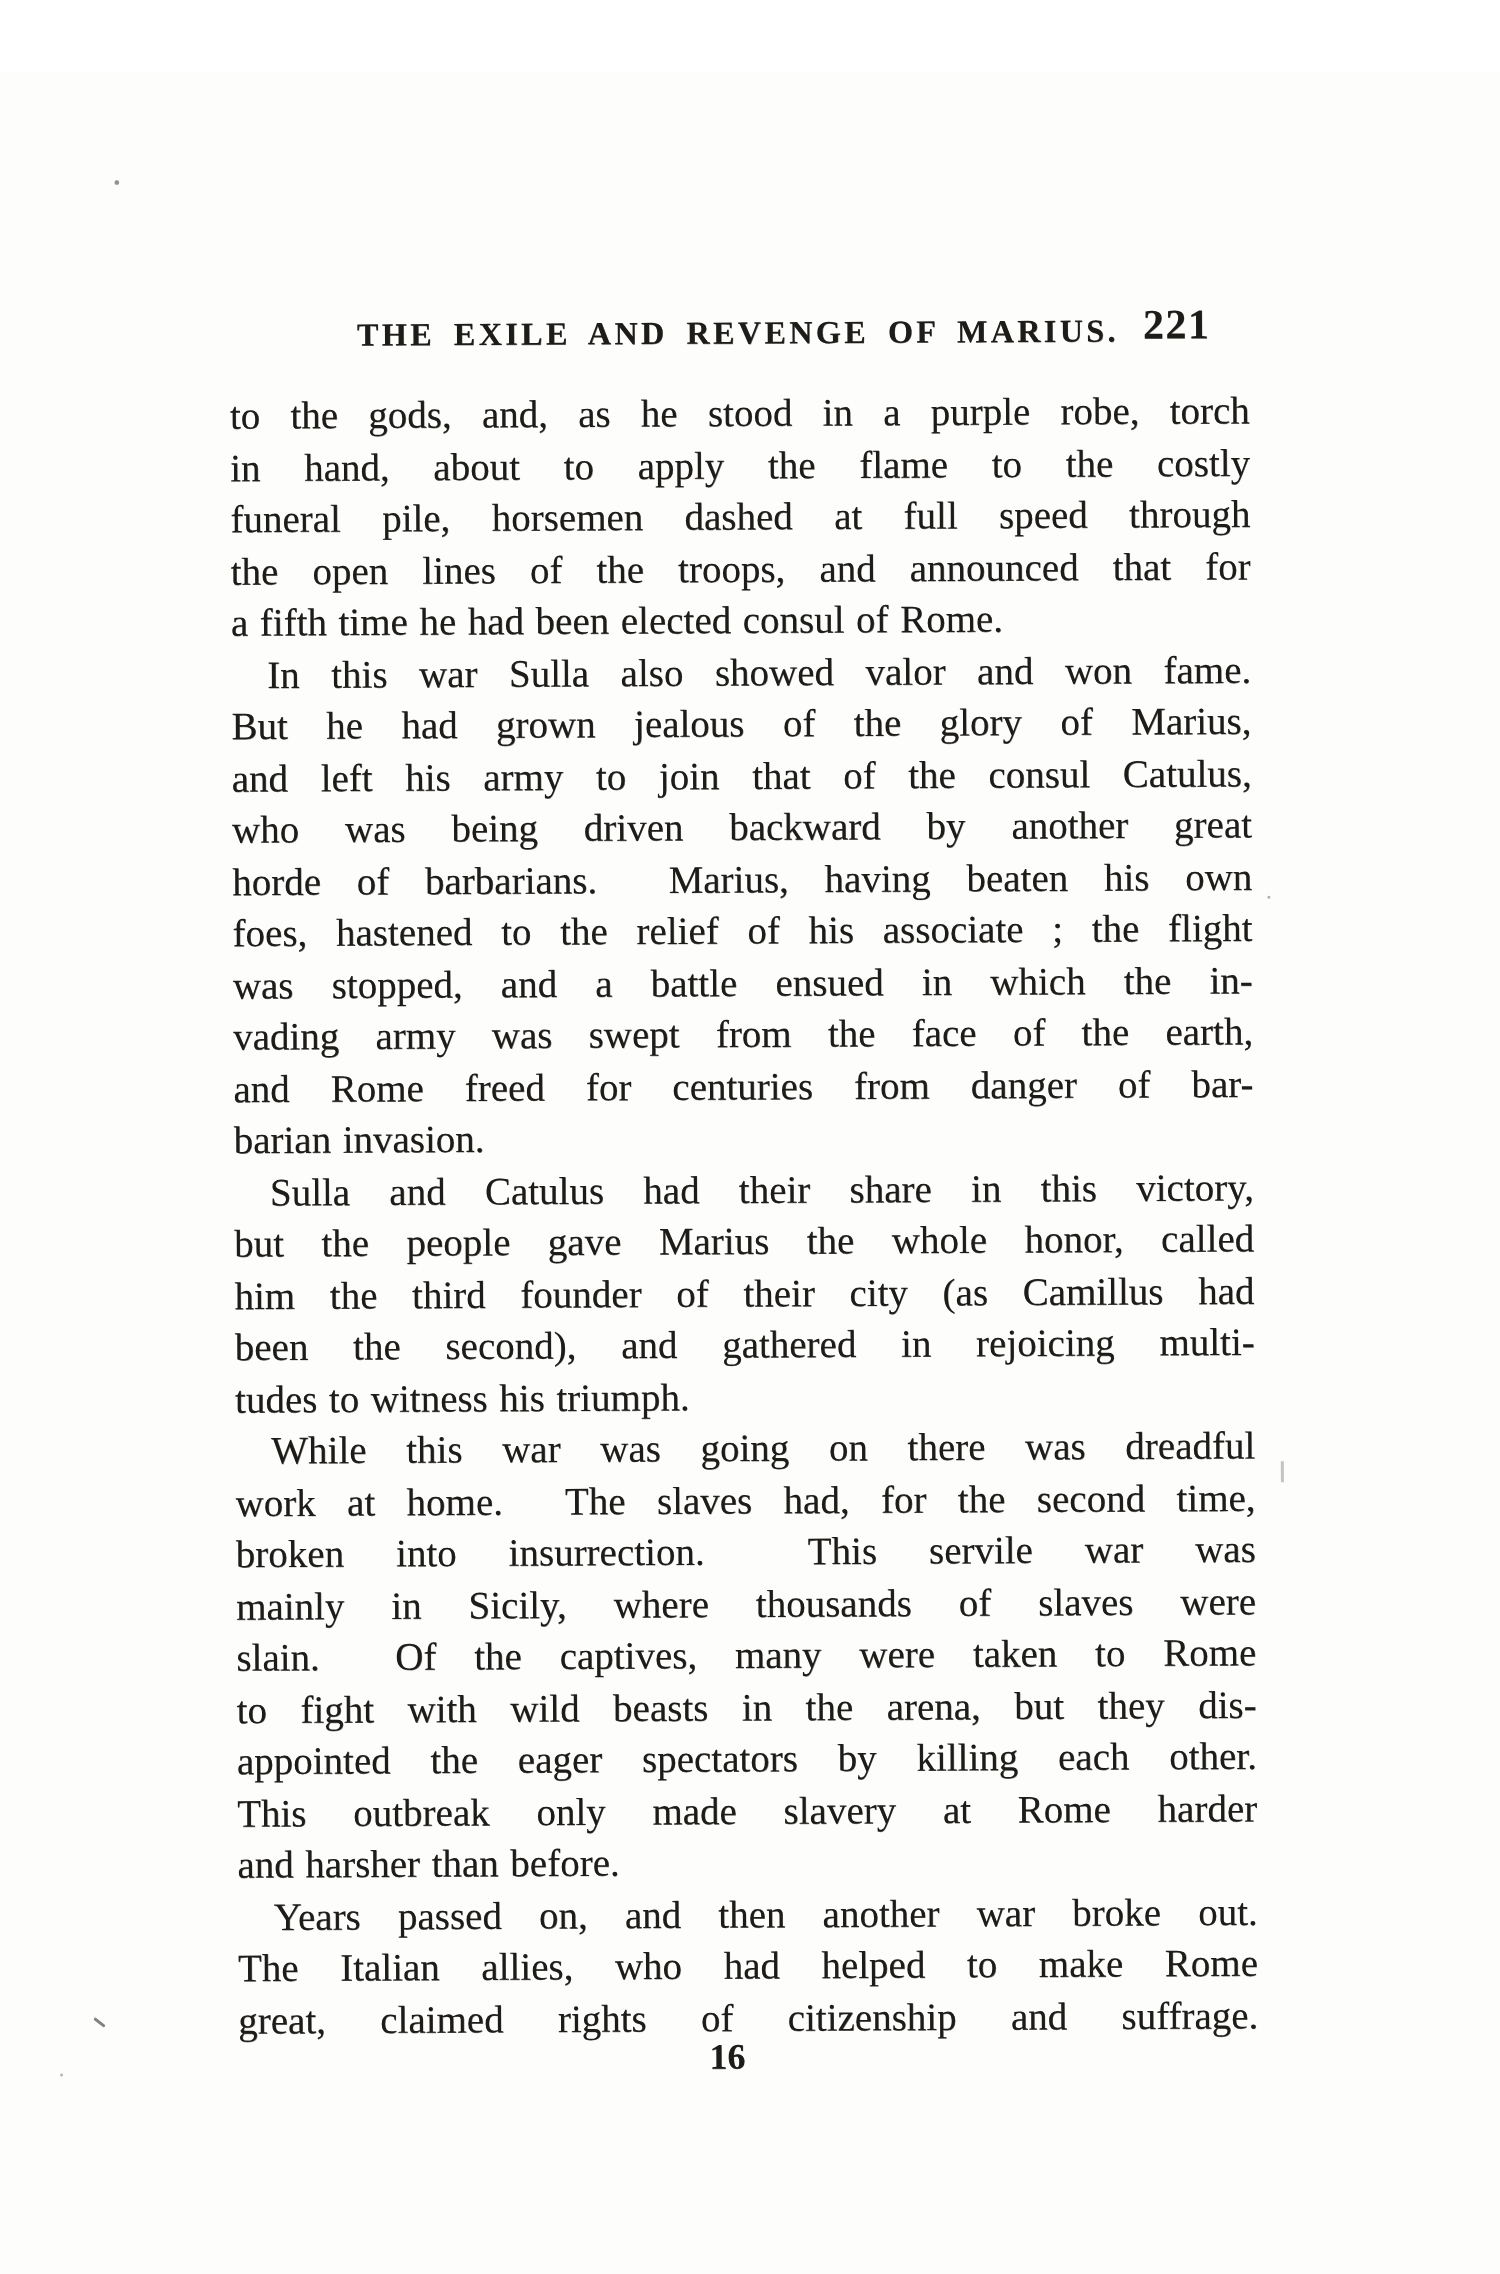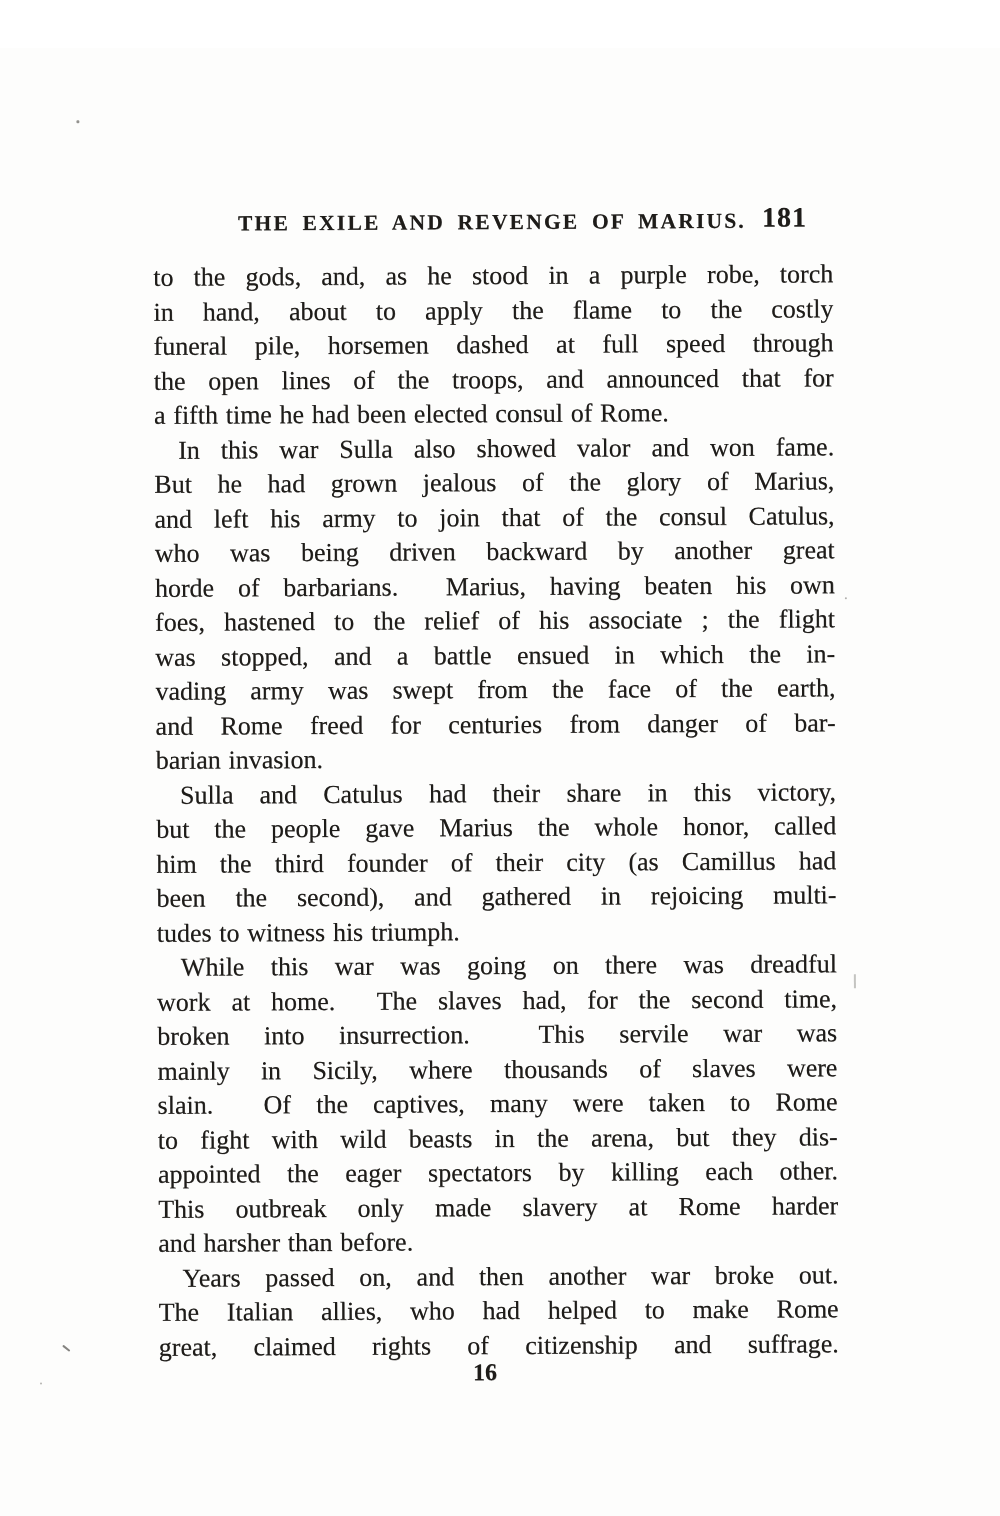--- a/index.html
+++ b/index.html
@@ -108,21 +108,21 @@
              border-radius: 0; }
 </style>
 </head>
 <body>
 
 <div class="page">
   <div class="scan-content">
 
     <div class="running-header">
       <span class="running-title">THE EXILE AND REVENGE OF MARIUS.</span>
-      <span class="page-number">181</span>
+      <span class="page-number">221</span>
     </div>
 
     <div class="text-block">
         <div class="paragraph">
           <div class="line fill">to the gods, and, as he stood in a purple robe, torch</div>
           <div class="line fill">in hand, about to apply the flame to the costly</div>
           <div class="line fill">funeral pile, horsemen dashed at full speed through</div>
           <div class="line fill">the open lines of the troops, and announced that for</div>
           <div class="line">a fifth time he had been elected consul of Rome.</div>
         </div>

